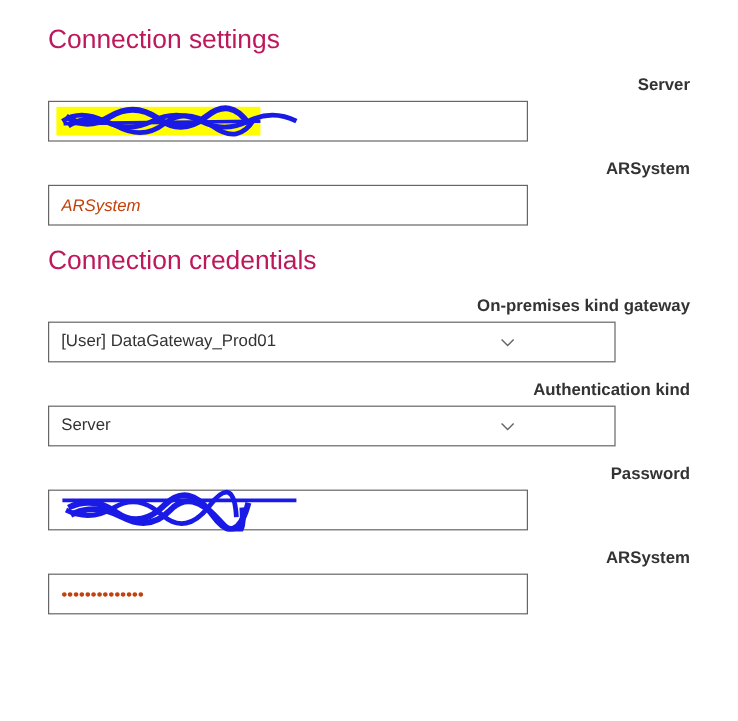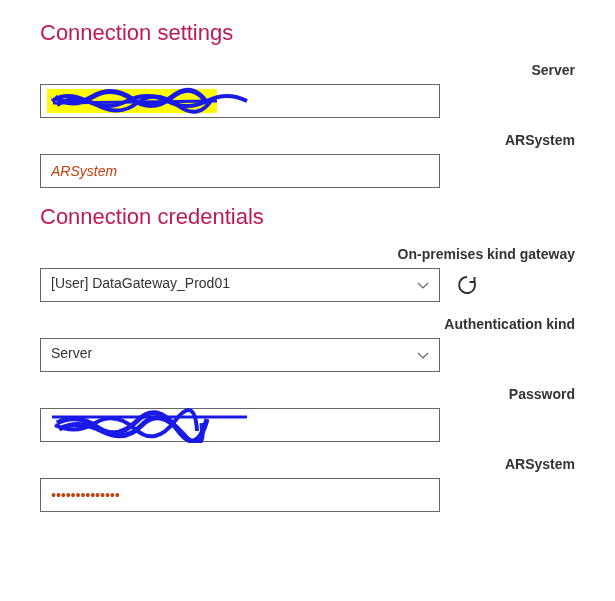--- a/index.html
+++ b/index.html
@@ -43,21 +43,21 @@
       color: #c2410c;
       outline: none;
       font-style: italic;
     }
     .select-wrap {
       position: relative;
       display: inline-block;
       width: 400px;
     }
     .select-input {
-      width: 400px;
+      width: 473px;
       height: 34px;
       border: 1px solid #666;
       padding: 6px 10px;
       font-size: 14px;
       font-family: inherit;
       color: #333;
       background: #fff;
       appearance: none;
       -webkit-appearance: none;
       outline: none;

